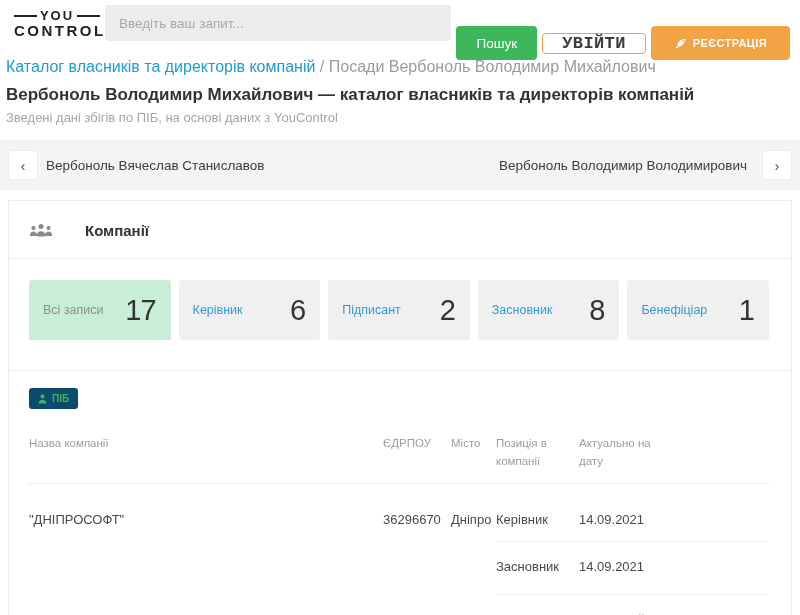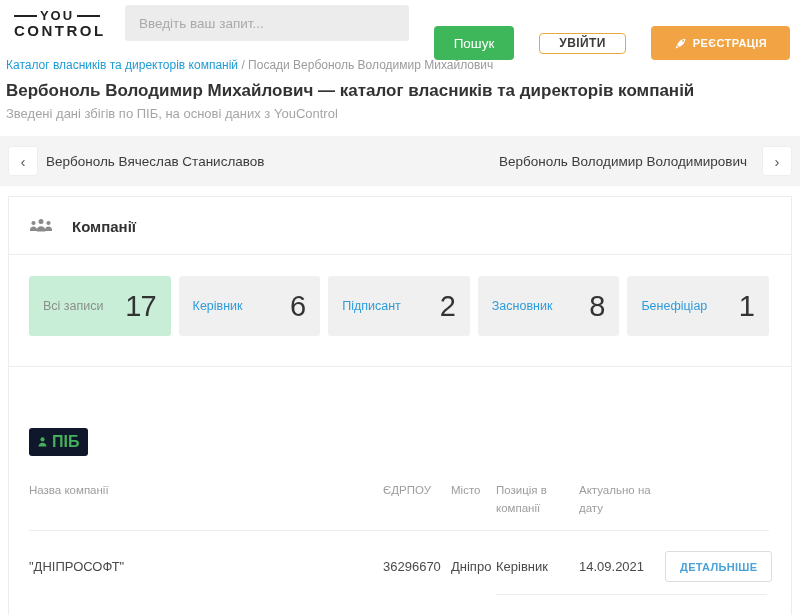--- a/index.html
+++ b/index.html
@@ -1,68 +1,68 @@
 <!DOCTYPE html>
 <html><head>
 <meta charset="utf-8">
 <style>
   * { margin:0; padding:0; box-sizing:border-box; }
   html,body { width:800px; height:615px; overflow:hidden; background:#fff;
     font-family:"Liberation Sans", sans-serif; color:#333; }
 
   
-  .header { display:flex; align-items:center; height:46px; padding:6px 10px 6px 14px; gap:25px; background:#fff;justify-content:flex-end; }
+  .header { display:flex; align-items:center; height:46px; padding:6px 10px 6px 14px; gap:5px; background:#fff;justify-content:flex-end; }
   .logo { width:86px; color:#222; flex:none; cursor:pointer; }
   .logo-top { display:flex; align-items:center; gap:3px; font-size:13px; font-weight:bold; letter-spacing:2px; }
   .logo-line { flex:1; height:2px; background:#222; }
   .logo-bottom { font-size:15px; font-weight:bold; letter-spacing:2.5px; line-height:15px; }
   .search-input { flex:1; height:36px; background:#ececec; border:none; border-radius:3px;
     padding:0 14px; font-size:13.5px; color:#555; font-family:"Liberation Sans", sans-serif; outline:none; }
   .search-input::placeholder { color:#a9a9a9; }
   .btn { border:none; border-radius:4px; font-family:"Liberation Sans", sans-serif; cursor:pointer;
     display:inline-flex; align-items:center; justify-content:center;margin-top:40px; }
   .btn-search { background:#3eb75a; color:#fff; font-size:13.5px; height:34px; padding:0 20px; }
-  .btn-login { background:#fff; color:#3c3c3c; font-size:12px; font-weight:bold; height:21px; padding:0 19px;
-    border:1px solid #e9a83f; letter-spacing:.4px; }
+  .btn-login { background:#fff; color:#3c3c3c; font-size:17px; font-weight:bold; height:21px; padding:0 19px;
+    border:1px solid #e9a83f; letter-spacing:.4px;font-family:Liberation Mono, monospace; }
   .btn-register { background:#f2a444; color:#fff; font-size:11px; font-weight:bold; height:34px; padding:0 23px;
     gap:6px; letter-spacing:.4px; }
 
   
   .head-block { padding:12px 8px 0 6px; }
-  .breadcrumb { font-size:12px; color:#9b9b9b; }
+  .breadcrumb { font-size:16px; color:#9b9b9b; }
   .breadcrumb a { color:#1f9bd7; text-decoration:none; cursor:pointer; }
   .page-title { font-size:17px; font-weight:bold; color:#333; margin-top:9px; }
   .page-subtitle { font-size:13px; color:#a5a5a5; margin-top:5px; }
 
   
   .pager { margin-top:15px; background:#f4f4f4; height:50px; display:flex; align-items:center; padding:0 8px; }
   .pager-btn { width:30px; height:30px; background:#fff; border:1px solid #eee; border-radius:3px;
     display:flex; align-items:center; justify-content:center; font-size:15px; color:#555; cursor:pointer; flex:none; }
   .pager-label { font-size:13.5px; color:#3c3c3c; }
   .pager-prev-label { margin-left:8px; }
   .pager-next-label { margin-right:15px; }
   .pager-spacer { flex:1; }
 
   
   .card { margin:10px 8px 0 8px; background:#fff; border:1px solid #ececec; border-bottom:none; }
-  .section-head { display:flex; align-items:flex-start; gap:19px; padding:21px 20px 19px 20px; }
+  .section-head { display:flex; align-items:center; gap:32px; padding:21px 20px 19px 20px; }
   .section-title { font-size:15px; font-weight:bold; color:#333; }
   .divider { border-top:1px solid #ededed; }
 
   .stats { display:flex; gap:8px; padding:21px 22px 30px 20px; }
   .stat-card { flex:1; height:60px; background:#f0f0f0; border-radius:3px; cursor:pointer;
     display:flex; align-items:center; justify-content:space-between; padding:0 15px 0 14px; }
   .stat-card.active { background:#c9eed7; }
   .stat-label { font-size:12.5px; color:#2d9cdb;text-align:right; }
   .stat-card.active .stat-label { color:#8a8f8c; }
   .stat-value { font-size:29px; font-weight:300; color:#333; letter-spacing:-1px; }
 
   .table-wrap { padding:17px 22px 0 20px; }
-  .badge { display:inline-flex; align-items:center; gap:5px; background:#0f172a; color:#43b05c;
-    font-size:16px; font-weight:bold; padding:5px 9px; border-radius:3px; cursor:pointer;margin-top:44px; }
+  .badge { display:inline-flex; align-items:center; gap:5px; background:#0c4a6e; color:#43b05c;
+    font-size:10px; font-weight:bold; padding:5px 9px; border-radius:3px; cursor:pointer; }
 
   .tgrid { display:grid; grid-template-columns:354px 68px 45px 83px 86px 1fr; align-items:start; }
   .thead { margin-top:26px; font-size:11.5px; color:#9d9d9d; line-height:1.55; }
   .thead > div { padding-right:10px; }
   .head-rule { margin-top:12px; }
   .trow { padding-top:27px; font-size:13px; color:#4a4a4a; line-height:1.45; }
   .trow > div { padding-right:10px; padding-bottom:12px; }
   .btn-details { border:1px solid #ddd; background:#fff; color:#4aa3d8; font-size:11px; font-weight:bold;
     border-radius:3px; height:31px; padding:0 14px; margin-top:-8px; letter-spacing:.3px; }
   .sub-rule { grid-column:4 / 7; border-top:1px solid #ededed; margin-right:2px; }
@@ -185,21 +185,20 @@
     </div>
 
     <div class="divider head-rule"></div>
 
     <div class="tgrid trow">
       <div>"ДНІПРОСОФТ"</div>
       <div>36296670</div>
       <div>Дніпро</div>
       <div>Керівник</div>
       <div>14.09.2021</div>
-      <div><button class="btn btn-details">ДЕТАЛЬНІШЕ</button></div>
     </div>
 
     <div class="tgrid">
       <div class="sub-rule"></div>
       <div></div>
         <div></div>
         <div></div>
       <div class="sub-row-cell">Засновник</div>
       <div class="sub-row-cell">14.09.2021</div>
       <div></div>

